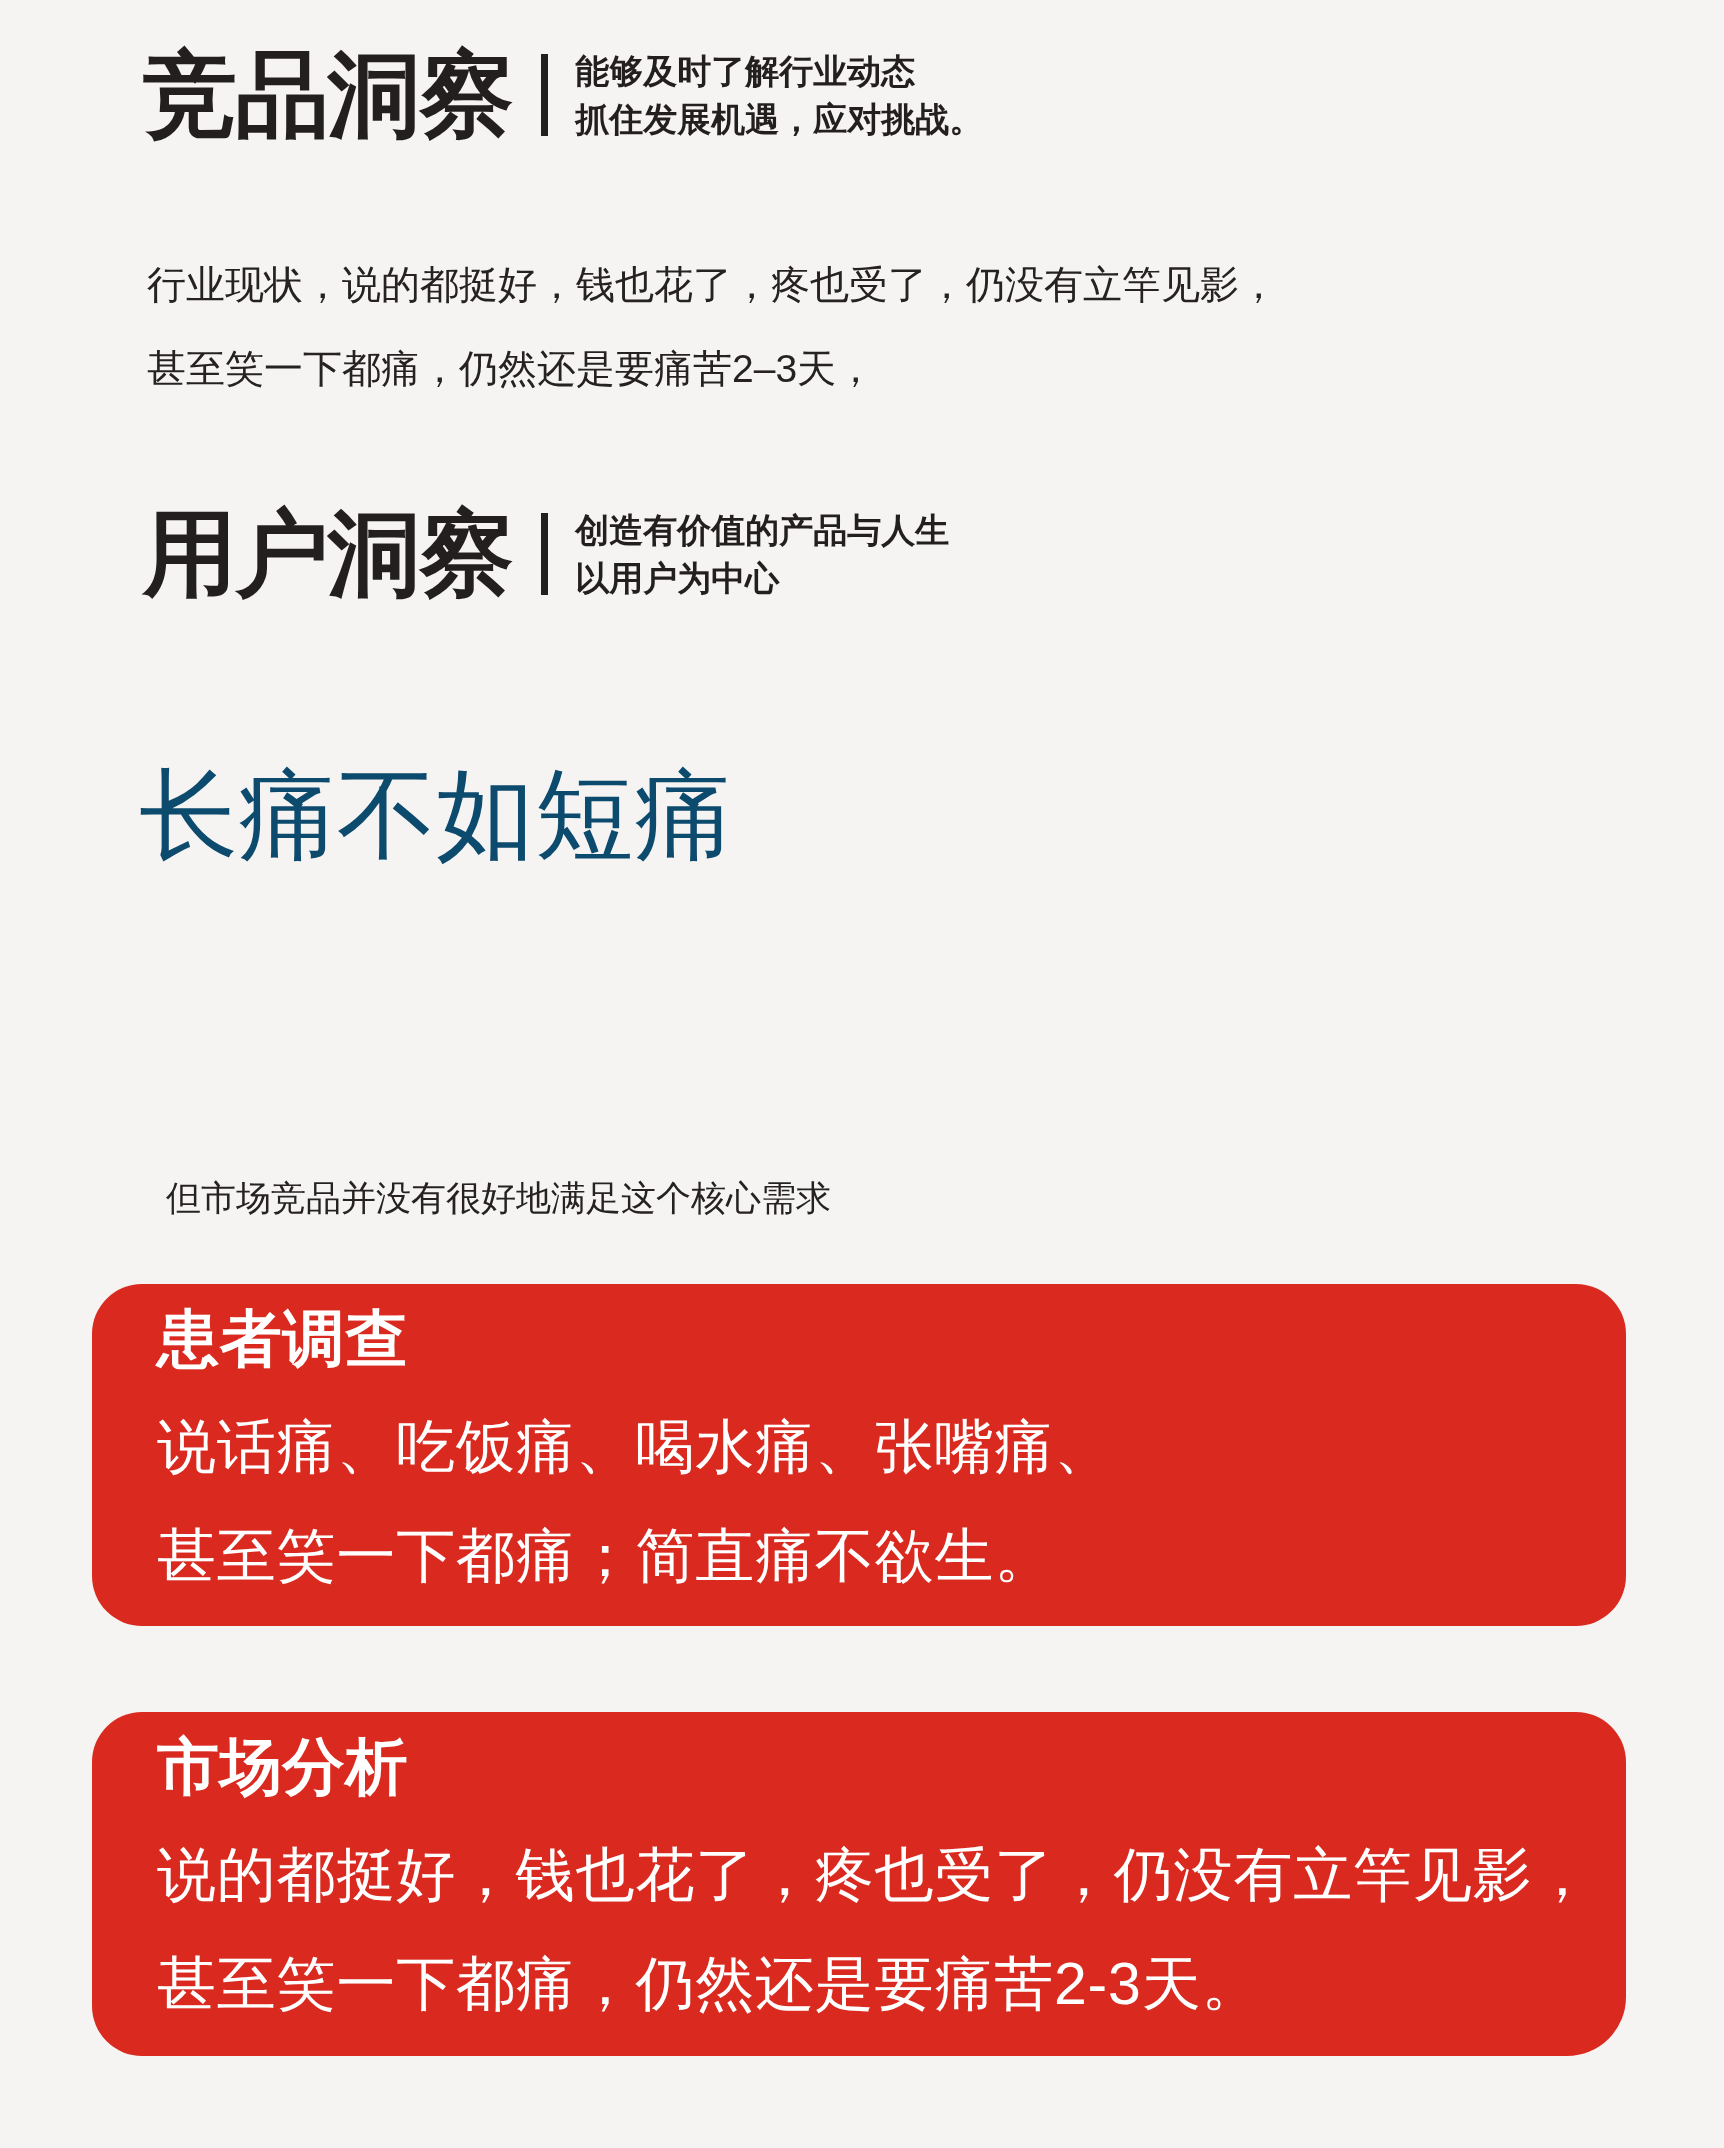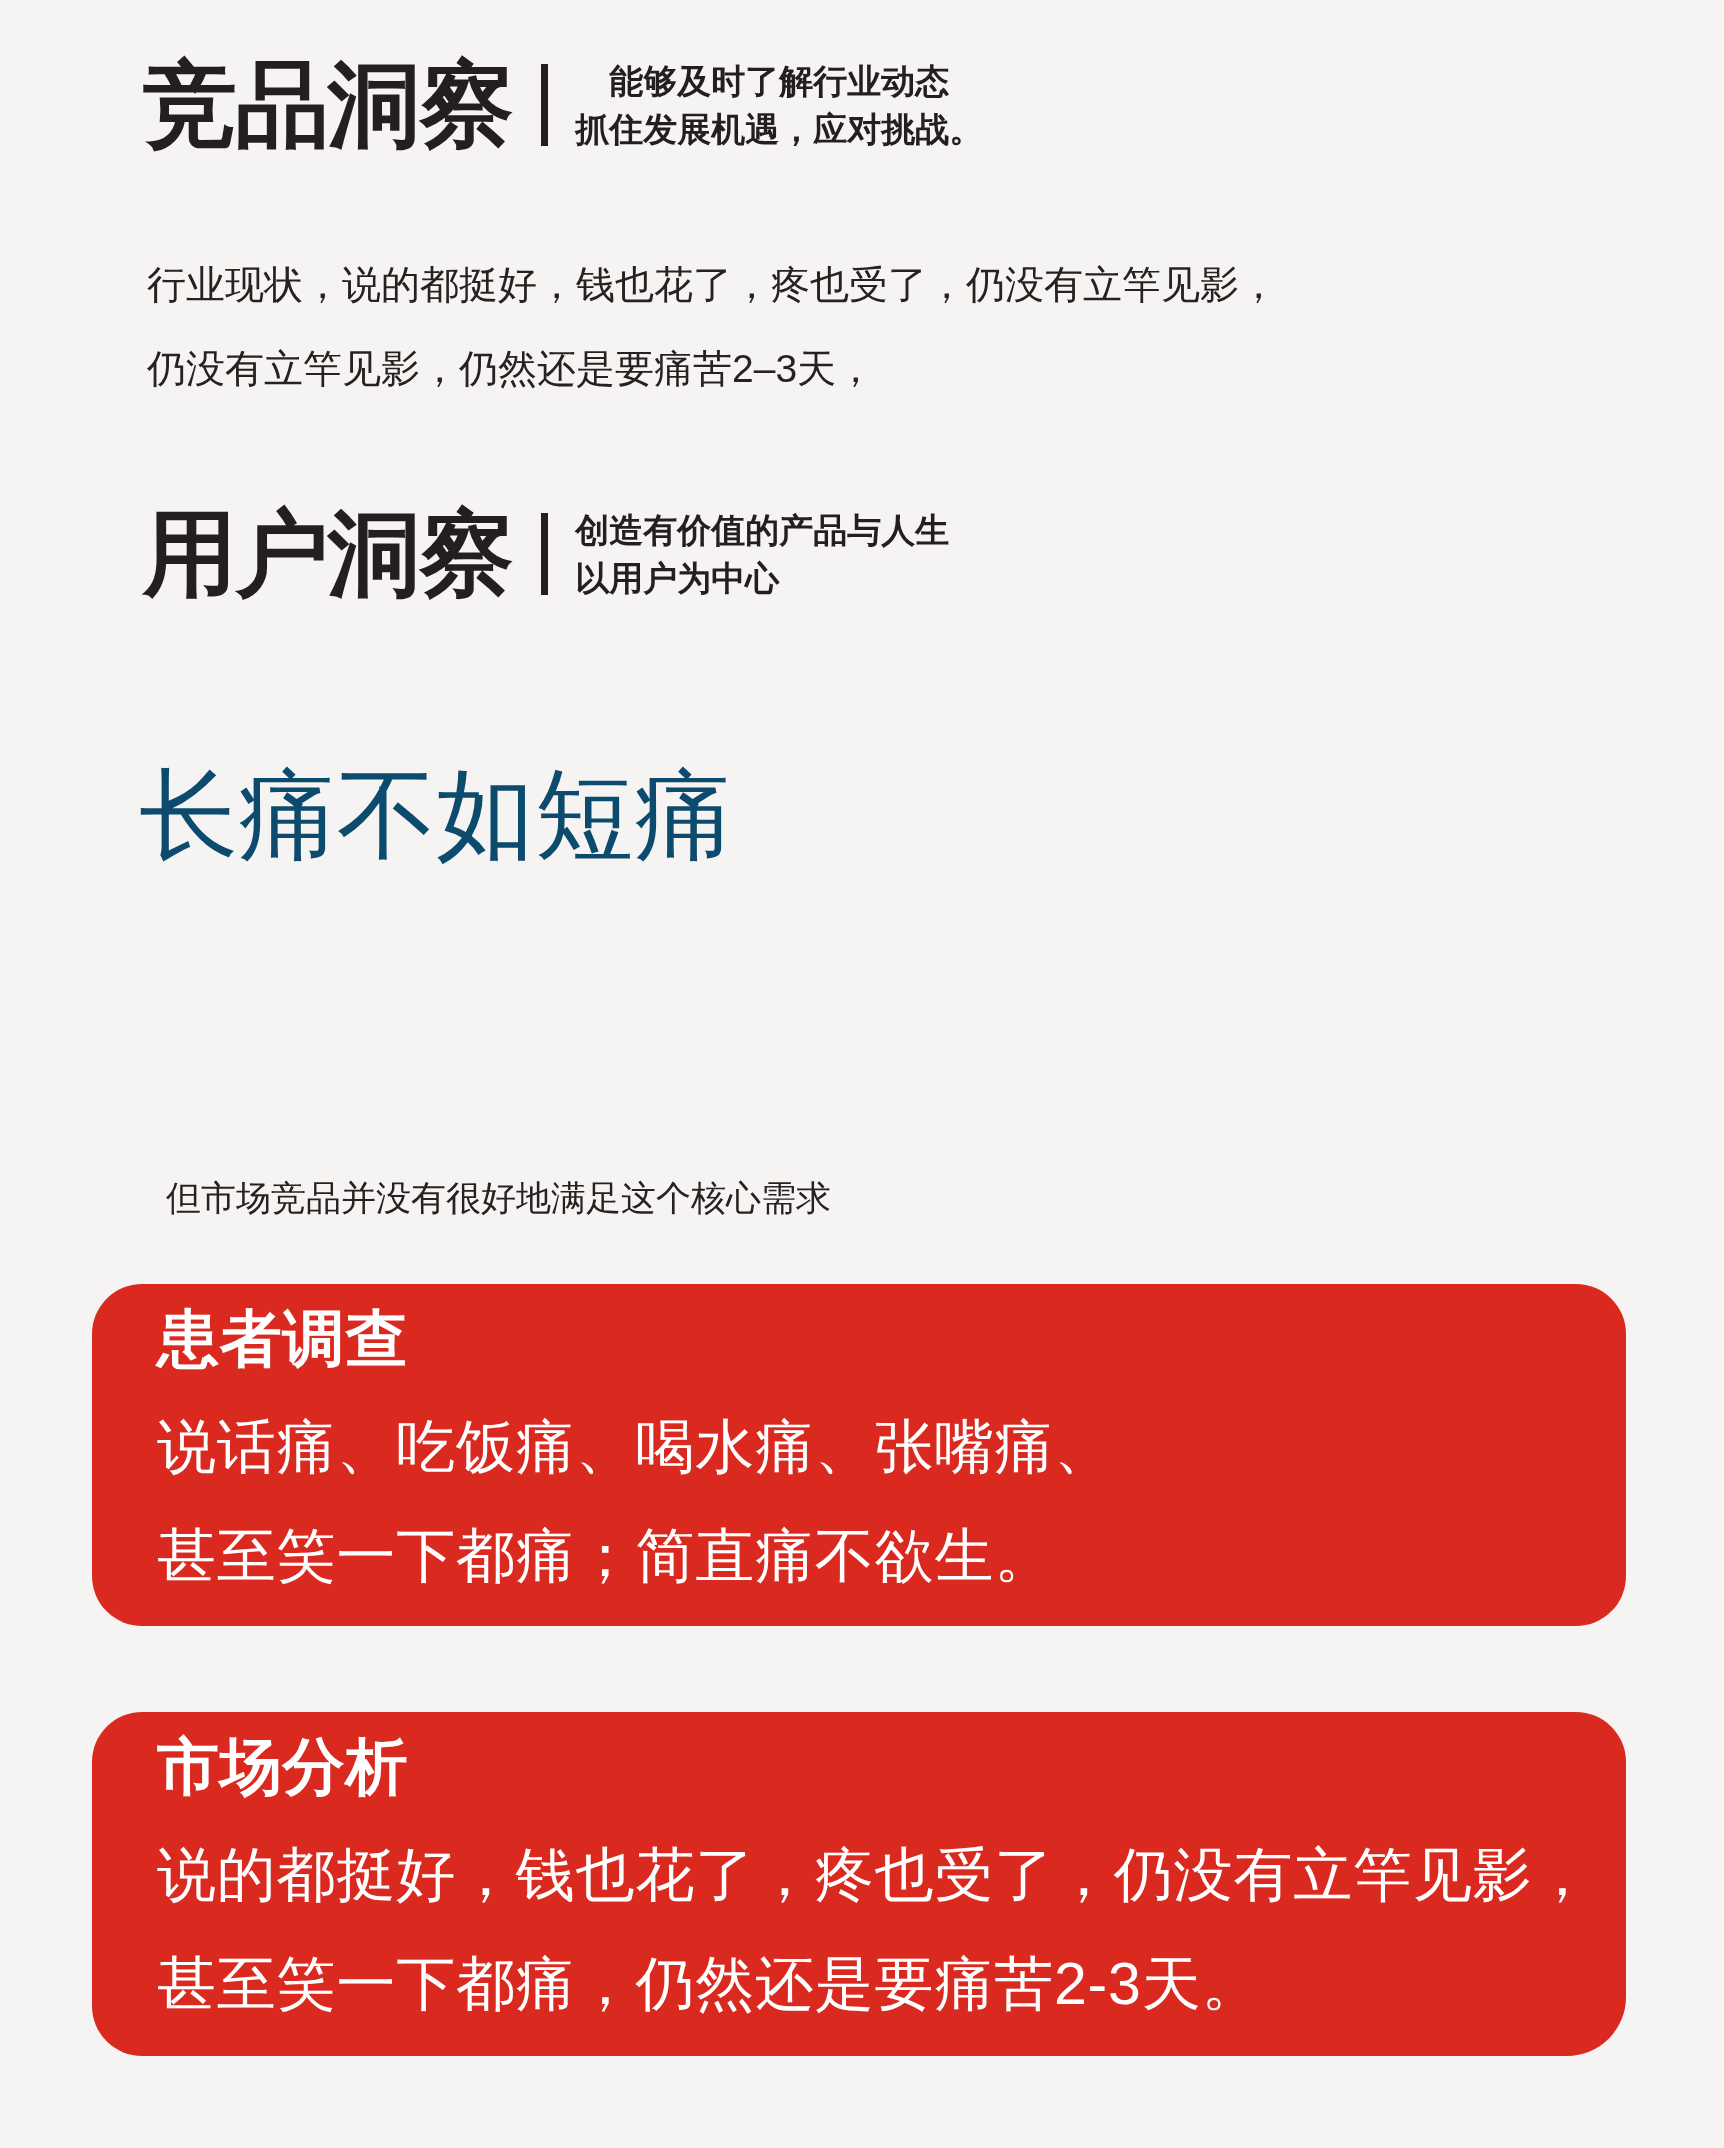--- a/index.html
+++ b/index.html
@@ -10,21 +10,21 @@
     color: var(--ink, #231F1F);
     overflow: hidden;
   }
   .page { position: relative; width: 1724px; height: 2148px; }
 
   
   .sec-header {
     position: absolute; left: 143px;
     display: flex; align-items: center;
   }
-  #header-competitor { top: 57px; text-align: center; }
+  #header-competitor { top: 47px; }
   #header-user { top: 506px; }
   .sec-title {
     margin: 0;
     font-size: 94px; line-height: 1.02; font-weight: 900;
     letter-spacing: -1.7px; color: var(--ink, #231F1F);
   }
   .sec-divider {
     align-self: stretch; width: 7.6px; margin: 6.7px 27px 6.7px 28.5px;
     background: var(--ink, #231F1F);
   }
@@ -91,21 +91,21 @@
     <h1 class="sec-title">竞品洞察</h1>
     <div class="sec-divider"></div>
     <div class="sec-sub">
       <span>能够及时了解行业动态</span>
       <span>抓住发展机遇，应对挑战。</span>
     </div>
   </header>
 
   <div class="intro">
     <span class="card-line">行业现状，说的都挺好，钱也花了，疼也受了，仍没有立竿见影，</span>
-    <span class="card-line">仍没有立竿见影，仍然还是要痛苦2–3天，</span>
+    <span class="card-line">甚至笑一下都痛，仍然还是要痛苦2–3天，</span>
   </div>
 
   <header class="sec-header" id="header-user">
     <h1 class="sec-title">用户洞察</h1>
     <div class="sec-divider"></div>
     <div class="sec-sub">
       <span>创造有价值的产品与人生</span>
       <span>以用户为中心</span>
     </div>
   </header>

